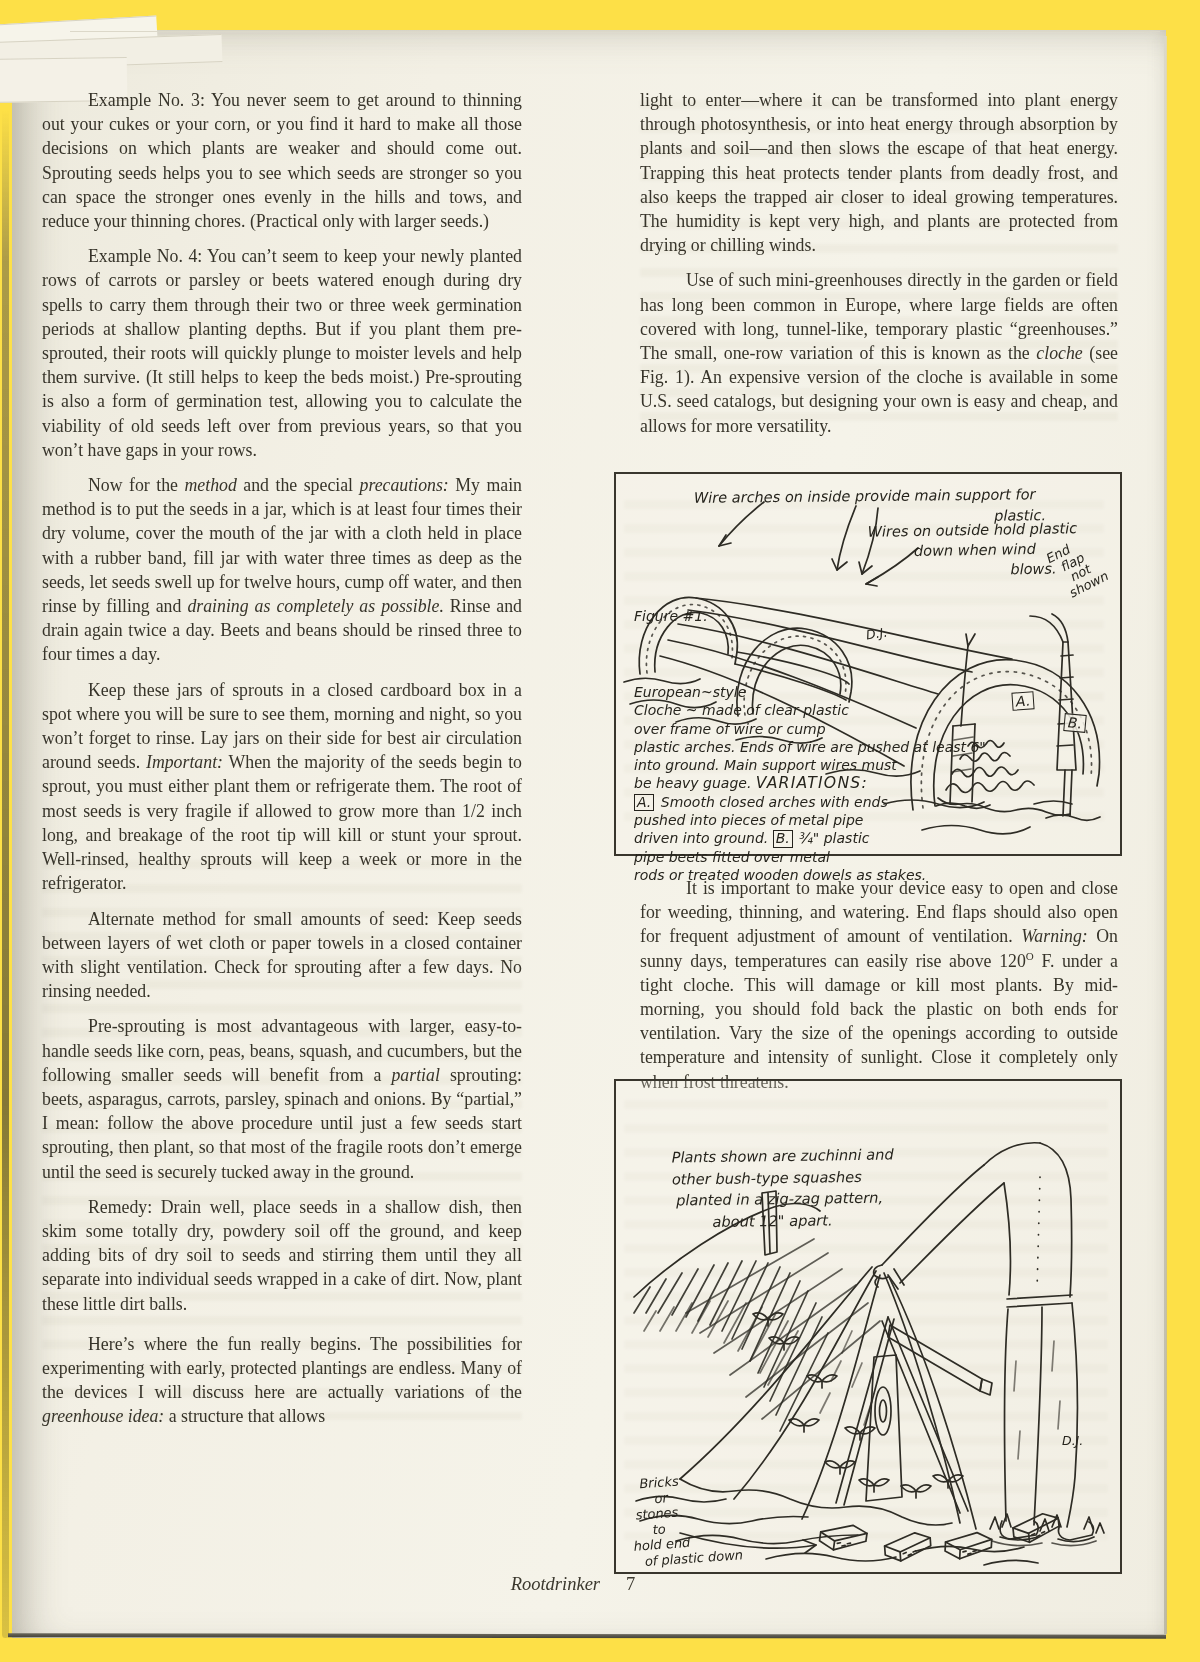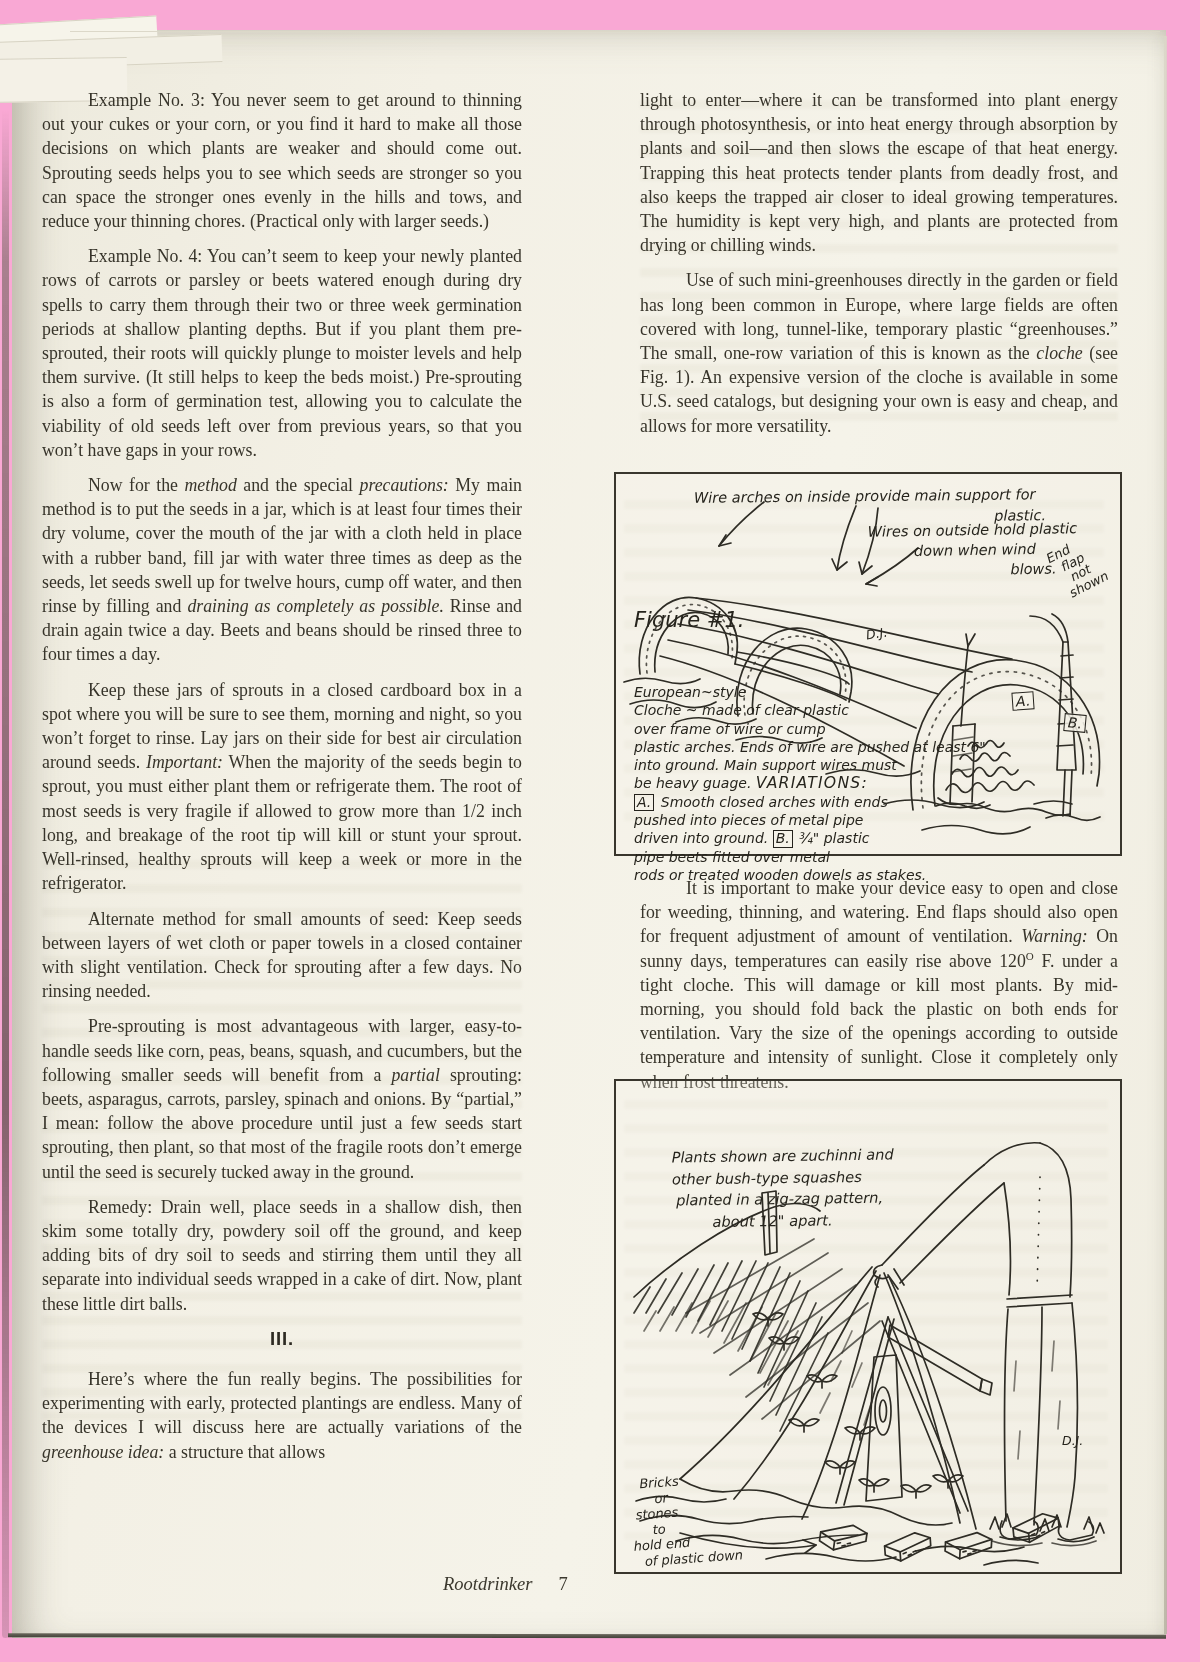--- a/index.html
+++ b/index.html
@@ -1,16 +1,16 @@
 <!DOCTYPE html>
 <html><head>
 <meta charset="utf-8">
 <style>
   html,body{margin:0;padding:0;background:#ffffff;}
-  #canvas{position:relative;width:1200px;height:1662px;background:#f9a8d4;overflow:hidden;
+  #canvas{position:relative;width:1200px;height:1662px;background:#fde047;overflow:hidden;
           font-family:"Liberation Serif",serif;}
   
   .page{position:absolute;left:12px;top:30px;width:1154px;height:1608px;
         background:linear-gradient(104deg,#edeadd 0%,#f3f0e5 28%,#f5f3e9 60%,#f0ede1 100%);
         box-shadow:inset 30px 0 46px -24px rgba(70,64,48,.40),
                    inset -10px 0 20px -12px rgba(120,112,90,.28),
                    inset 0 34px 44px -34px rgba(120,112,90,.22);}
   .edge1,.edge2,.edge3{position:absolute;background:#f6f4ea;border:1px solid #d7d3c3;border-right:none;}
   .edge1{left:-4px;top:20px;width:160px;height:22px;transform:rotate(-3.2deg);}
   .edge2{left:-4px;top:38px;width:225px;height:26px;transform:rotate(-2deg);background:#f2efe4;}
@@ -31,41 +31,41 @@
   .para.noindent{text-indent:0;}
   .s-i{font-style:italic;}
   .s-sup{font-size:11px;vertical-align:super;line-height:0;}
   .s-caps{font-size:1.12em;letter-spacing:1.2px;}
   .s-u{text-decoration:underline;text-underline-offset:4px;text-decoration-thickness:1.5px;}
   .s-box{display:inline-block;border:1.4px solid #24221c;padding:0 2px;line-height:1.1;margin-right:2px;}
   .sec-heading{text-align:center;font-family:"Liberation Sans",sans-serif;font-weight:bold;color:#2d2a22;
                margin:5px 0 16px;text-indent:0;}
   .sec-heading div:first-child{font-size:16.5px;letter-spacing:1px;margin-bottom:4px;}
   .sec-heading div:last-child{font-size:18.5px;letter-spacing:.8px;}
-  .footer{position:absolute;top:1574px;left:443px;width:260px;text-align:left;font-size:18.5px;color:#3b382e;}
+  .footer{position:absolute;top:1574px;left:443px;width:260px;text-align:center;font-size:18.5px;color:#3b382e;}
   .footer .journal{font-style:italic;}
   .footer .pnum{margin-left:26px;}
   
   .figbox{position:absolute;left:614px;width:504px;border:2px solid #39362d;background:rgba(247,244,235,.25);}
   #fig1{top:472px;height:380px;}
   #fig2{top:1079px;height:491px;}
   svg.sketch{position:absolute;left:0;top:0;width:100%;height:100%;}
   svg.sketch *{stroke:#2e2c25;fill:none;stroke-width:1.7;stroke-linecap:round;stroke-linejoin:round;}
   
   .hw{position:absolute;font-family:"DejaVu Sans",sans-serif;font-style:italic;color:#26241d;white-space:nowrap;}
   #note-support{left:78px;top:12px;width:356px;font-size:14.5px;line-height:21px;transform:rotate(-.6deg);}
   #note-support div:nth-child(2){text-align:right;padding-right:4px;}
   #note-outside{left:252px;top:46px;font-size:14.5px;line-height:20px;transform:rotate(-1deg);}
   #note-outside div:nth-child(2){margin-left:46px;}
   #note-outside div:nth-child(3){margin-left:142px;}
   #end-flap{left:438px;top:66px;font-size:13px;line-height:13.5px;transform:rotate(-27deg);}
   #end-flap div:nth-child(2){margin-left:9px;}
   #end-flap div:nth-child(3){margin-left:13px;}
   #end-flap div:nth-child(4){margin-left:5px;}
-  #fig1-title{left:18px;top:134px;font-size:21px;}
+  #fig1-title{left:18px;top:134px;font-size:14px;}
   #fig1-caption{left:18px;top:165px;font-size:14px;line-height:18.3px;margin-top:44px;}
   #fig1-dj{left:250px;top:152px;font-size:12.5px;transform:rotate(-9deg);}
   .badge{position:absolute;border:1.5px solid #24221c;font:italic 14px "DejaVu Sans",sans-serif;
          padding:0 3px;background:rgba(245,242,232,.85);color:#26241d;}
   #badgeA{left:396px;top:218px;transform:rotate(-4deg);}
   #badgeB{left:448px;top:240px;transform:rotate(5deg);}
   #fig2-title{left:50px;top:28px;font-size:19.5px;}
   #fig2-notes{left:56px;top:64px;font-size:14.6px;line-height:21.5px;transform:rotate(-.8deg);}
   #fig2-notes div:nth-child(3){margin-left:4px;}
   #fig2-notes div:nth-child(4){margin-left:40px;}
@@ -97,21 +97,20 @@
 
   <div class="col" style="left:42px;top:88px;width:480px;">
       <p class="para"><span>Example No. 3:  You never seem to get around to thinning out your cukes or your corn, or you find it hard to make all those decisions on which plants are weaker and should come out. Sprouting seeds helps you to see which seeds are stronger so you can space the stronger ones evenly in the hills and tows, and reduce your thinning chores. (Practical only with larger seeds.)</span></p>
       <p class="para"><span>Example No. 4:  You can’t seem to keep your newly planted rows of carrots or parsley or beets watered enough during dry spells to carry them through their two or three week germination periods at shallow planting depths. But if you plant them pre-sprouted, their roots will quickly plunge to moister levels and help them survive. (It still helps to keep the beds moist.) Pre-sprouting is also a form of germination test, allowing you to calculate the viability of old seeds left over from previous years, so that you won’t have gaps in your rows.</span></p>
       <p class="para"><span>Now for the </span><span class="s-i">method</span><span> and the special </span><span class="s-i">precautions:</span><span>  My main method is to put the seeds in a jar, which is at least four times their dry volume, cover the mouth of the jar with a cloth held in place with a rubber band, fill jar with water three times as deep as the seeds, let seeds swell up for twelve hours, cump off water, and then rinse by filling and </span><span class="s-i">draining as completely as possible.</span><span>  Rinse and drain again twice a day. Beets and beans should be rinsed three to four times a day.</span></p>
       <p class="para"><span>Keep these jars of sprouts in a closed cardboard box in a spot where you will be sure to see them, morning and night, so you won’t forget to rinse. Lay jars on their side for best air circulation around seeds. </span><span class="s-i">Important:</span><span>  When the majority of the seeds begin to sprout, you must either plant them or refrigerate them. The root of most seeds is very fragile if allowed to grow more than 1/2 inch long, and breakage of the root tip will kill or stunt your sprout. Well-rinsed, healthy sprouts will keep a week or more in the refrigerator.</span></p>
       <p class="para"><span>Alternate method for small amounts of seed:  Keep seeds between layers of wet cloth or paper towels in a closed container with slight ventilation. Check for sprouting after a few days. No rinsing needed.</span></p>
       <p class="para"><span>Pre-sprouting is most advantageous with larger, easy-to-handle seeds like corn, peas, beans, squash, and cucumbers, but the following smaller seeds will benefit from a </span><span class="s-i">partial</span><span> sprouting:  beets, asparagus, carrots, parsley, spinach and onions. By “partial,” I mean:  follow the above procedure until just a few seeds start sprouting, then plant, so that most of the fragile roots don’t emerge until the seed is securely tucked away in the ground.</span></p>
       <p class="para"><span>Remedy:  Drain well, place seeds in a shallow dish, then skim some totally dry, powdery soil off the ground, and keep adding bits of dry soil to seeds and stirring them until they all separate into individual seeds wrapped in a cake of dirt.  Now, plant these little dirt balls.</span></p>
       <div class="sec-heading">
-        <div>III.</div>
       </div>
       <p class="para"><span>Here’s where the fun really begins. The possibilities for experimenting with early, protected plantings are endless. Many of the devices I will discuss here are actually variations of the </span><span class="s-i">greenhouse idea:</span><span>  a structure that allows</span></p>
     </div>
 
   <div class="col" style="left:640px;top:88px;width:478px;">
       <p class="para noindent"><span>light to enter—where it can be transformed into plant energy through photosynthesis, or into heat energy through absorption by plants and soil—and then slows the escape of that heat energy. Trapping this heat protects tender plants from deadly frost, and also keeps the trapped air closer to ideal growing temperatures. The humidity is kept very high, and plants are protected from drying or chilling winds.</span></p>
       <p class="para"><span>Use of such mini-greenhouses directly in the garden or field has long been common in Europe, where large fields are often covered with long, tunnel-like, temporary plastic “greenhouses.” The small, one-row variation of this is known as the </span><span class="s-i">cloche</span><span> (see Fig. 1). An expensive version of the cloche is available in some U.S. seed catalogs, but designing your own is easy and cheap, and allows for more versatility.</span></p>
     </div>
 
   <div class="figbox" id="fig1">

